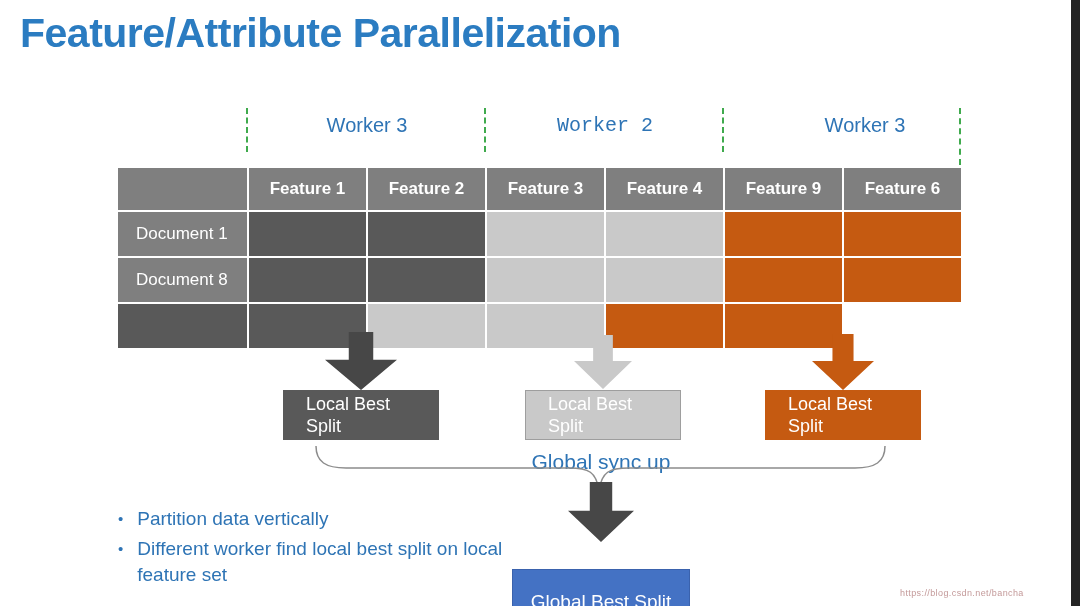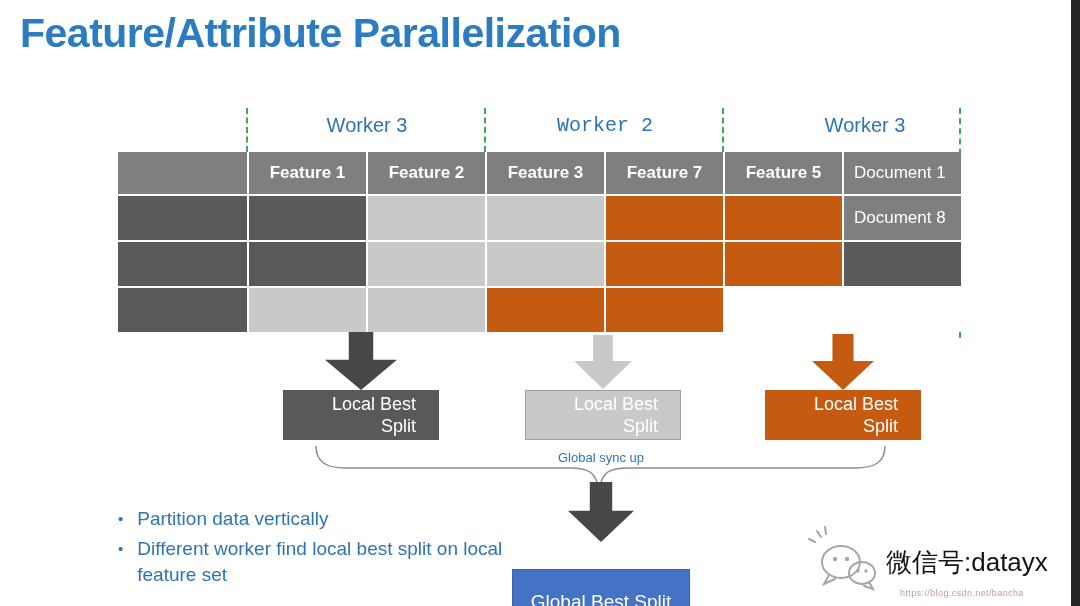--- a/index.html
+++ b/index.html
@@ -15,55 +15,55 @@
   .dash{position:absolute;width:0;border-left:2px dashed var(--dashed_green);top:108px;height:44px;}
   .d1{left:246px;} .d2{left:484px;} .d3{left:722px;} .d4{left:959px;}
   .d4.tall{height:230px;}
   .worker-label{
     position:absolute;top:114px;width:160px;text-align:center;
     font-size:20px;color:var(--text_blue);
   }
   .wl1{left:287px;} .wl2{left:525px;font-family:Liberation Mono, monospace;} .wl3{left:785px;}
 
   .grid-table{
-    position:absolute;left:118px;top:152px;display:grid;
+    position:absolute;left:118px;top:168px;display:grid;
     grid-template-columns:129px repeat(6,117px);
     grid-template-rows:42px 44px 44px 44px;
     gap:2px;background:#fff;
   }
   .cell{display:flex;align-items:center;color:#fff;font-size:17px;}
   .corner{background:var(--header_gray);}
   .colhead{justify-content:center;font-weight:bold;background:var(--header_gray);}
-  .rowhead{padding-left:10px;background:var(--header_gray);}
+  .rowhead{padding-left:18px;background:var(--header_gray);}
   .c-w1{background:var(--worker1);}
   .c-w2{background:var(--worker2);}
   .c-w3{background:var(--worker3);}
 
   .block-arrow{
     position:absolute;
     clip-path:polygon(33% 0,67% 0,67% 48%,100% 48%,50% 100%,0 48%,33% 48%);
   }
   .arrow-w1{left:325px;top:332px;width:72px;height:58px;background:var(--arrow_dark);}
   .arrow-w2{left:574px;top:335px;width:58px;height:54px;background:var(--worker2);}
   .arrow-w3{left:812px;top:334px;width:62px;height:56px;background:var(--worker3);}
   .arrow-global{left:568px;top:482px;width:66px;height:60px;background:var(--arrow_dark);}
 
   .local-box{
     position:absolute;top:390px;width:156px;height:50px;
     display:flex;align-items:center;justify-content:center;
-    color:#fff;font-size:18px;line-height:22px;text-align:right;box-sizing:border-box;
+    color:#fff;font-size:18px;line-height:22px;text-align:left;box-sizing:border-box;
   }
   .local-box span{display:block;width:110px;}
   .lb1{left:283px;background:var(--worker1);}
   .lb2{left:525px;background:var(--worker2);border:1px solid #9e9e9e;}
   .lb3{left:765px;background:var(--worker3);}
 
   .sync-label{
     position:absolute;left:601px;top:450px;transform:translateX(-50%);
-    font-size:13px;color:var(--text_blue);white-space:nowrap;
+    font-size:21px;color:var(--text_blue);white-space:nowrap;
   }
   .bracket{position:absolute;left:308px;top:444px;width:585px;height:48px;}
   .bracket path{fill:none;stroke:var(--bracket_gray);stroke-width:1.5;}
 
   .global-box{
     position:absolute;left:512px;top:544px;width:178px;height:66px;
     background:var(--global_blue);border:1px solid #3a62ad;box-sizing:border-box;
     display:flex;align-items:center;justify-content:center;
     color:#fff;font-size:19px;margin-top:25px;
   }
@@ -99,22 +99,23 @@
   <div class="worker-label wl1">Worker 3</div>
   <div class="worker-label wl2">Worker 2</div>
   <div class="worker-label wl3">Worker 3</div>
 
   <div class="grid-table">
 
     <div class="cell corner"></div>
     <div class="cell colhead">Feature 1</div>
     <div class="cell colhead">Feature 2</div>
     <div class="cell colhead">Feature 3</div>
-    <div class="cell colhead">Feature 7</div>
-    <div class="cell colhead">Feature 5</div>
+    <div class="cell colhead">Feature 4</div>
+    <div class="cell colhead">Feature 9</div>
+    <div class="cell colhead">Feature 6</div>
 
     <div class="cell rowhead">Document 1</div>
     <div class="cell c-w1"></div>
     <div class="cell c-w1"></div>
     <div class="cell c-w2"></div>
     <div class="cell c-w2"></div>
     <div class="cell c-w3"></div>
     <div class="cell c-w3"></div>
 
     <div class="cell rowhead">Document 8</div>
@@ -163,35 +164,15 @@
     <li>
       <span class="dot">•</span>
       <span>Partition data vertically</span>
     </li>
     <li>
       <span class="dot">•</span>
       <span>Different worker find local best split on local feature set</span>
     </li>
   </ul>
 
-  <div class="watermark">
-    <svg class="wechat-icon" viewBox="0 0 72 72" xmlns="http://www.w3.org/2000/svg">
-      <g fill="none" stroke="#a6a6a6" stroke-width="2" stroke-linecap="round">
-        <path d="M14 11 L10 5"></path>
-        <path d="M8 16 L2 13"></path>
-        <path d="M19 8 L18 1"></path>
-        <ellipse cx="34" cy="36" rx="19" ry="16"></ellipse>
-        <path d="M22 49 L17 58 L28 53"></path>
-        <ellipse cx="55" cy="47" rx="13" ry="11"></ellipse>
-        <path d="M62 56 L66 63 L57 60"></path>
-      </g>
-      <g fill="#a6a6a6">
-        <circle cx="28" cy="33" r="2.2"></circle>
-        <circle cx="40" cy="33" r="2.2"></circle>
-        <circle cx="51" cy="45" r="1.7"></circle>
-        <circle cx="59" cy="45" r="1.7"></circle>
-      </g>
-    </svg>
-    <span class="wm-text">微信号:datayx</span>
-  </div>
   <div class="wm-url">https://blog.csdn.net/bancha</div>
 
 </div>
 
 </body></html>

